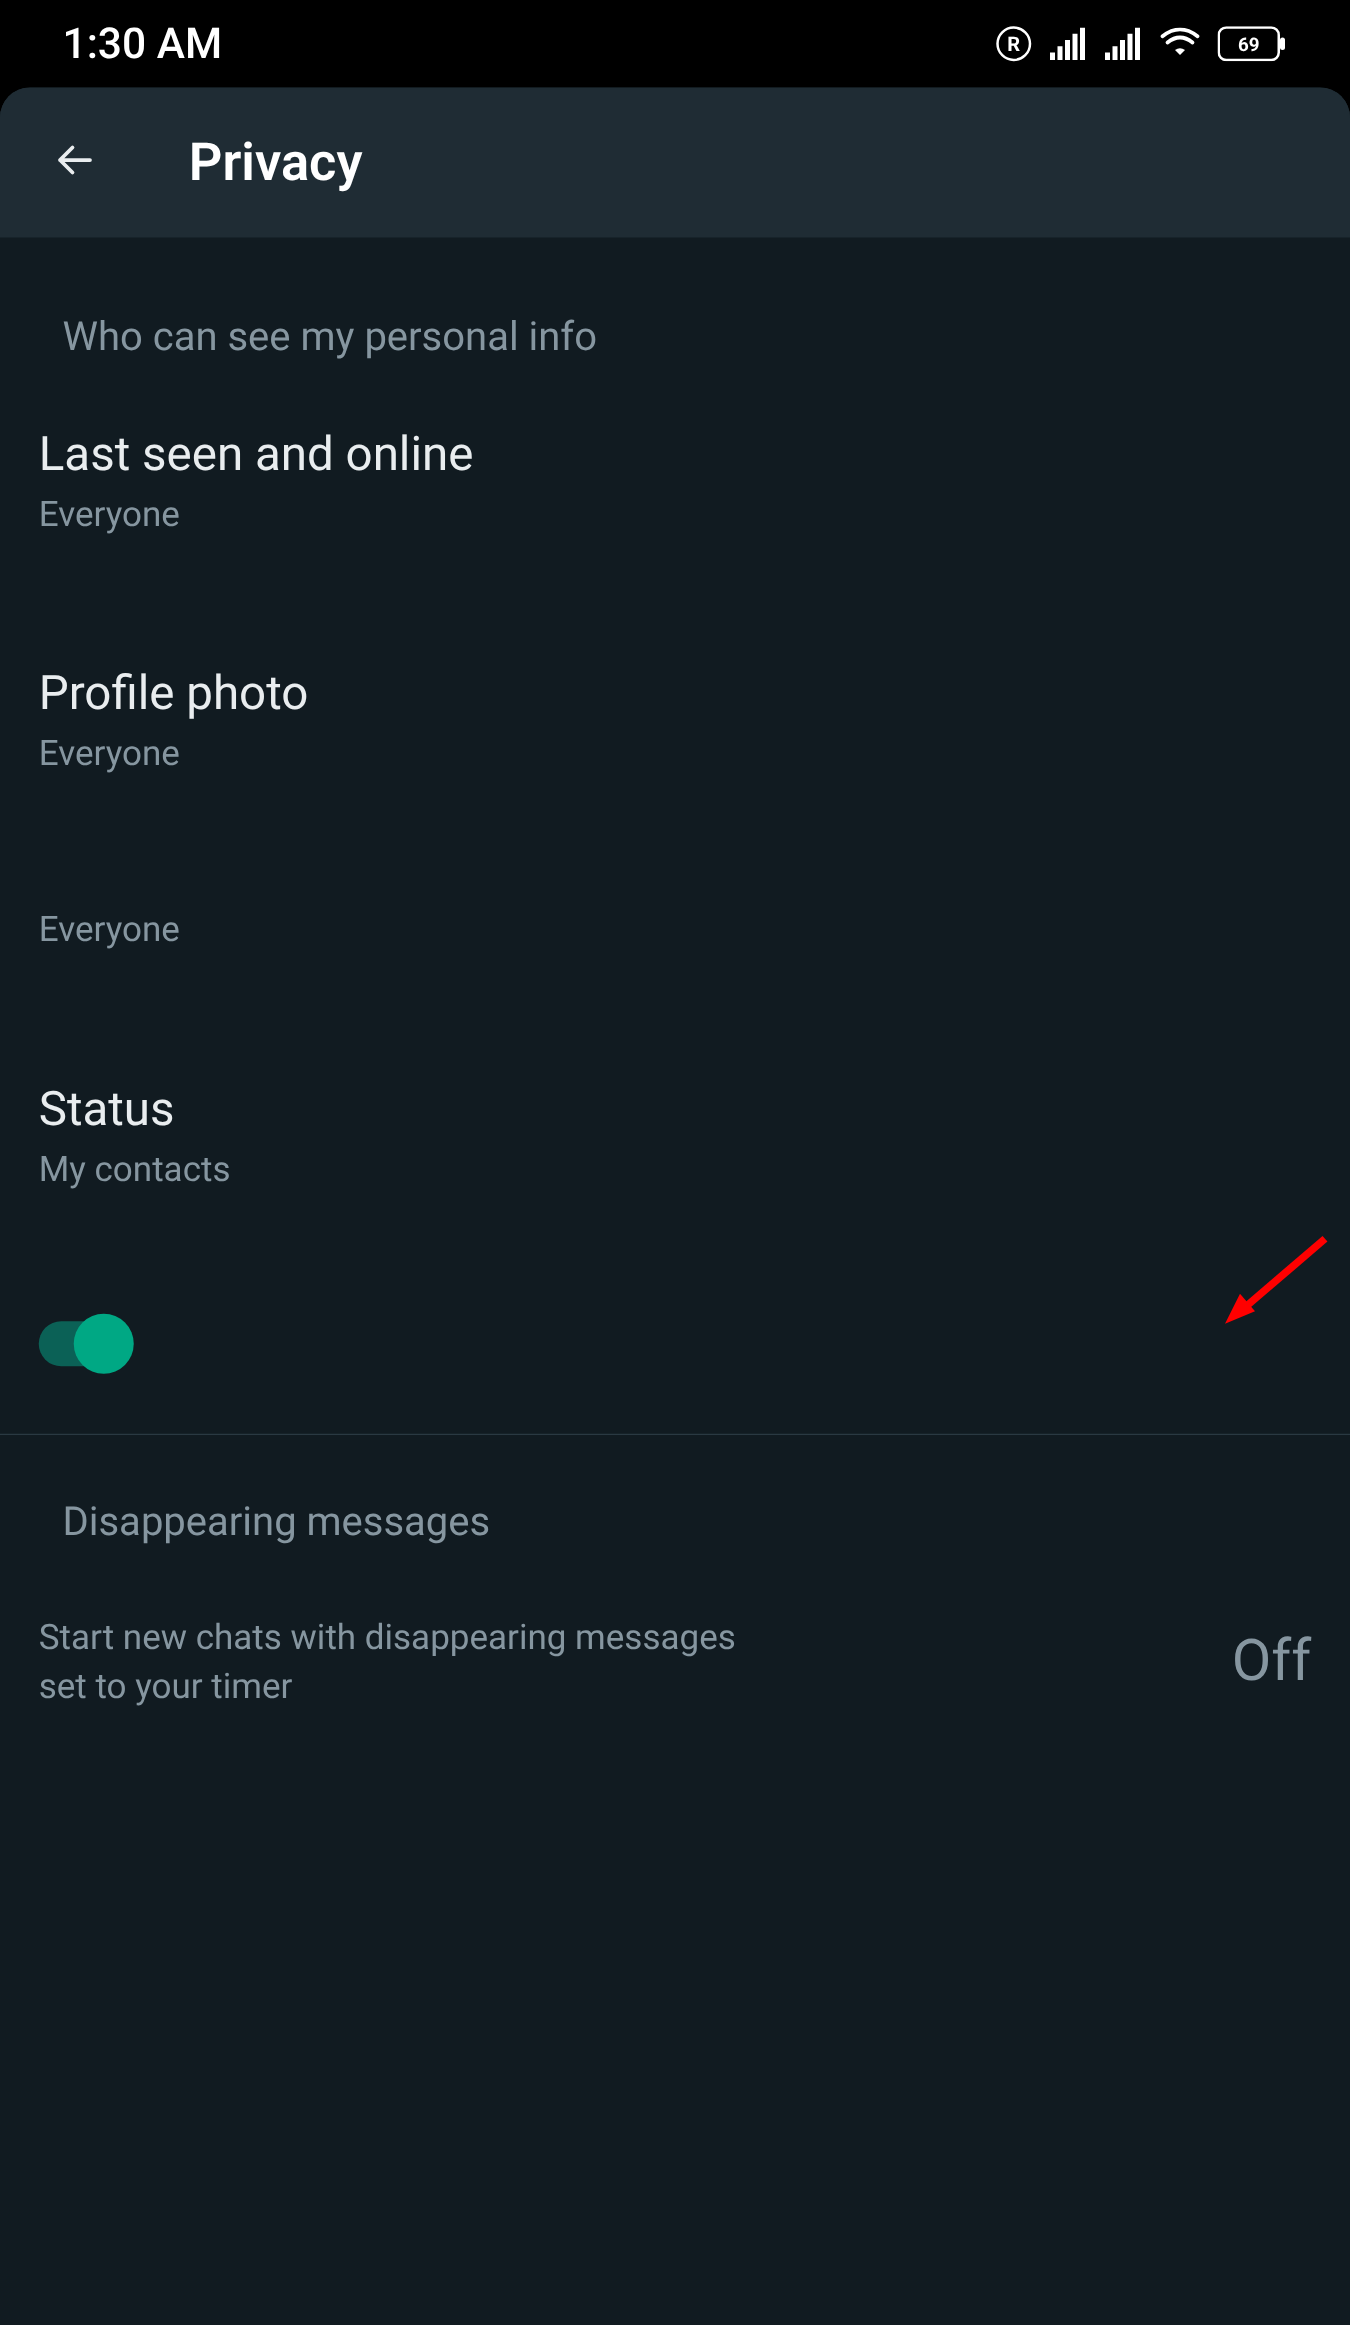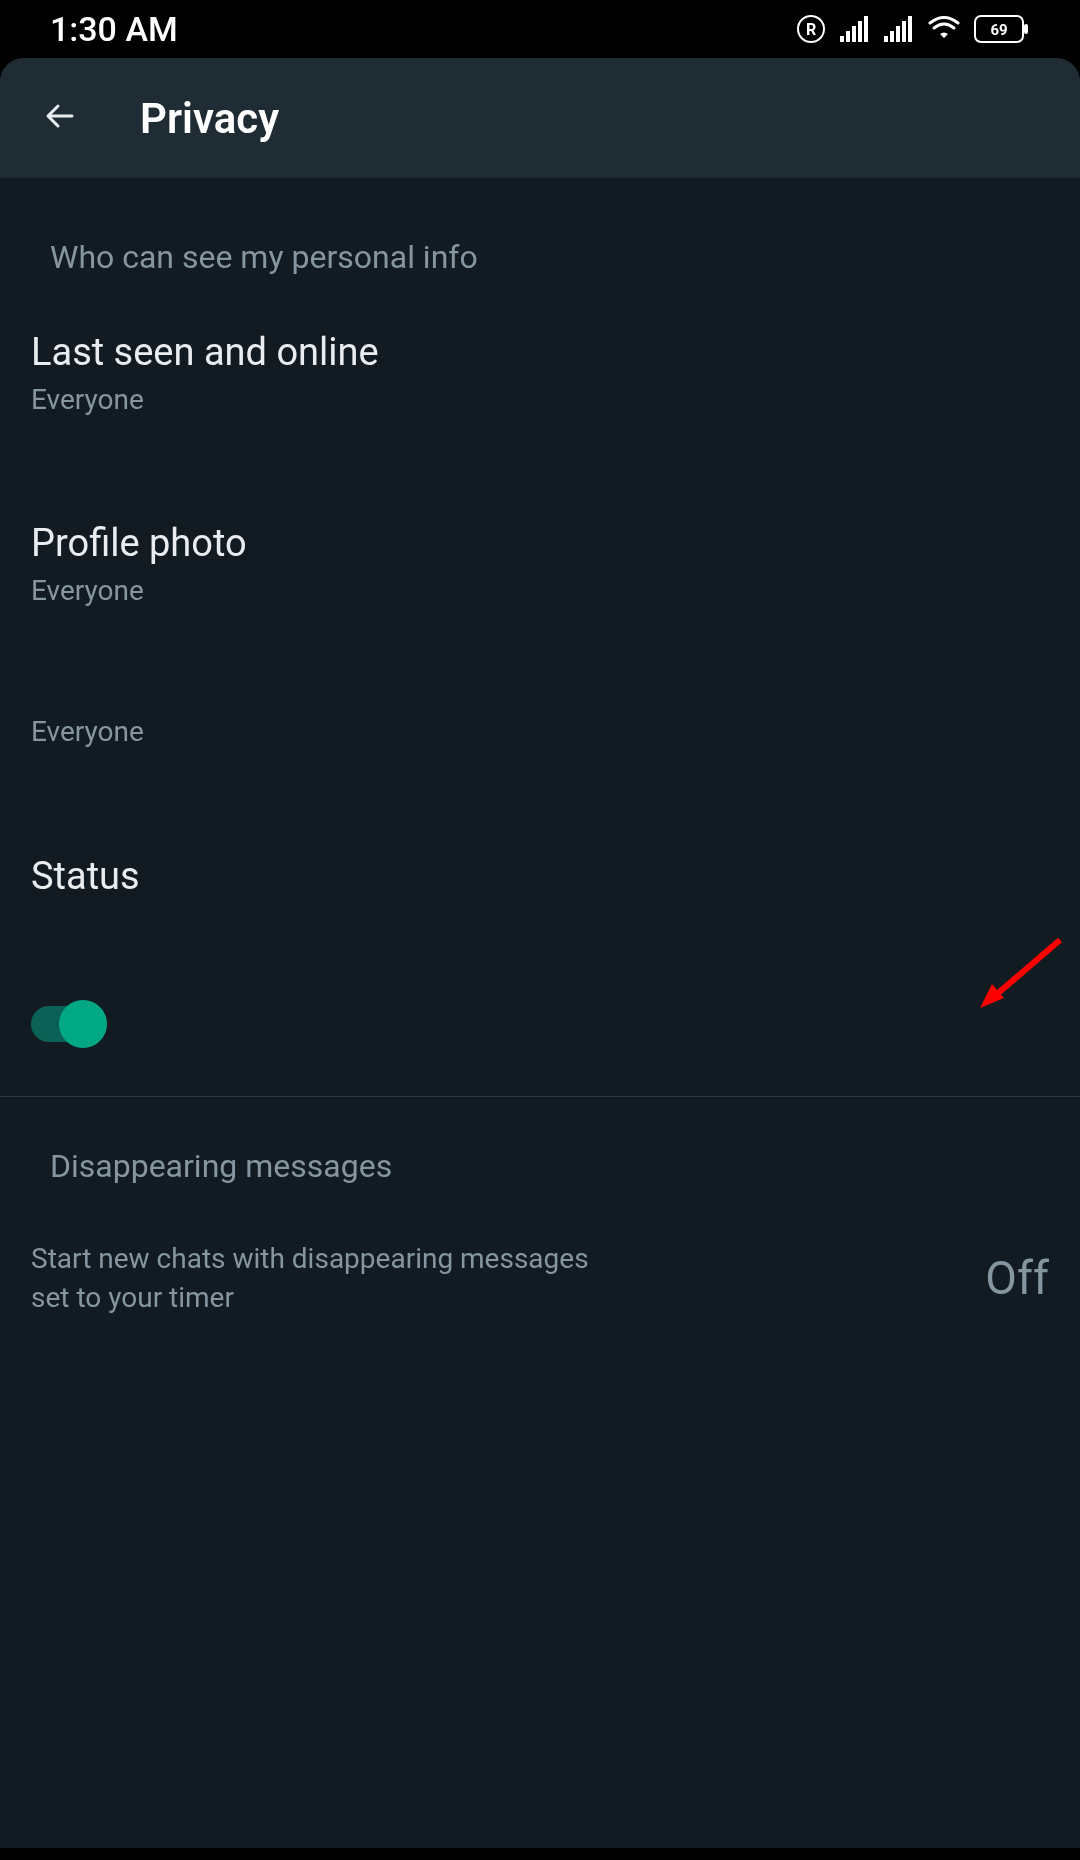--- a/index.html
+++ b/index.html
@@ -9,21 +9,21 @@
     }
     body {
       width: 1080px;
       height: 1860px;
       background: #000;
       font-family: -apple-system, BlinkMacSystemFont, 'Segoe UI', Roboto, sans-serif;
       color: #e9edef;
       overflow: hidden;
     }
     .status-bar {
-      height: 58px;
+      height: 70px;
       display: flex;
       justify-content: space-between;
       align-items: center;
       padding: 0 50px 0 50px;
       background: #000;
     }
     .status-time {
       color: #fff;
       font-size: 34px;
       font-weight: 500;
@@ -42,20 +42,21 @@
       border-radius: 24px 24px 0 0;
       height: calc(100% - 70px);
       overflow: hidden;
     }
     .header {
       background: #1f2c34;
       height: 120px;
       display: flex;
       align-items: center;
       padding: 0 40px;
+      gap: 11px;
     }
     .back-arrow {
       margin-right: 60px;
       cursor: pointer;
     }
     .header-title {
       color: #fff;
       font-size: 42px;
       font-weight: 600;
     }
@@ -214,20 +215,21 @@
       <div class="setting-text">
         <div class="setting-subtitle">Everyone</div>
       </div>
     </div>
 
     <div class="spacer-lg"></div>
 
     <div class="setting-row">
       <div class="setting-text">
         <div class="setting-title">Status</div>
+        <div class="setting-subtitle">My contacts</div>
       </div>
     </div>
 
     <div class="spacer-lg"></div>
 
     <div class="setting-row read-receipts-row">
       <div class="toggle">
         <div class="toggle-thumb"></div>
       </div>
       <div class="arrow-annotation">

